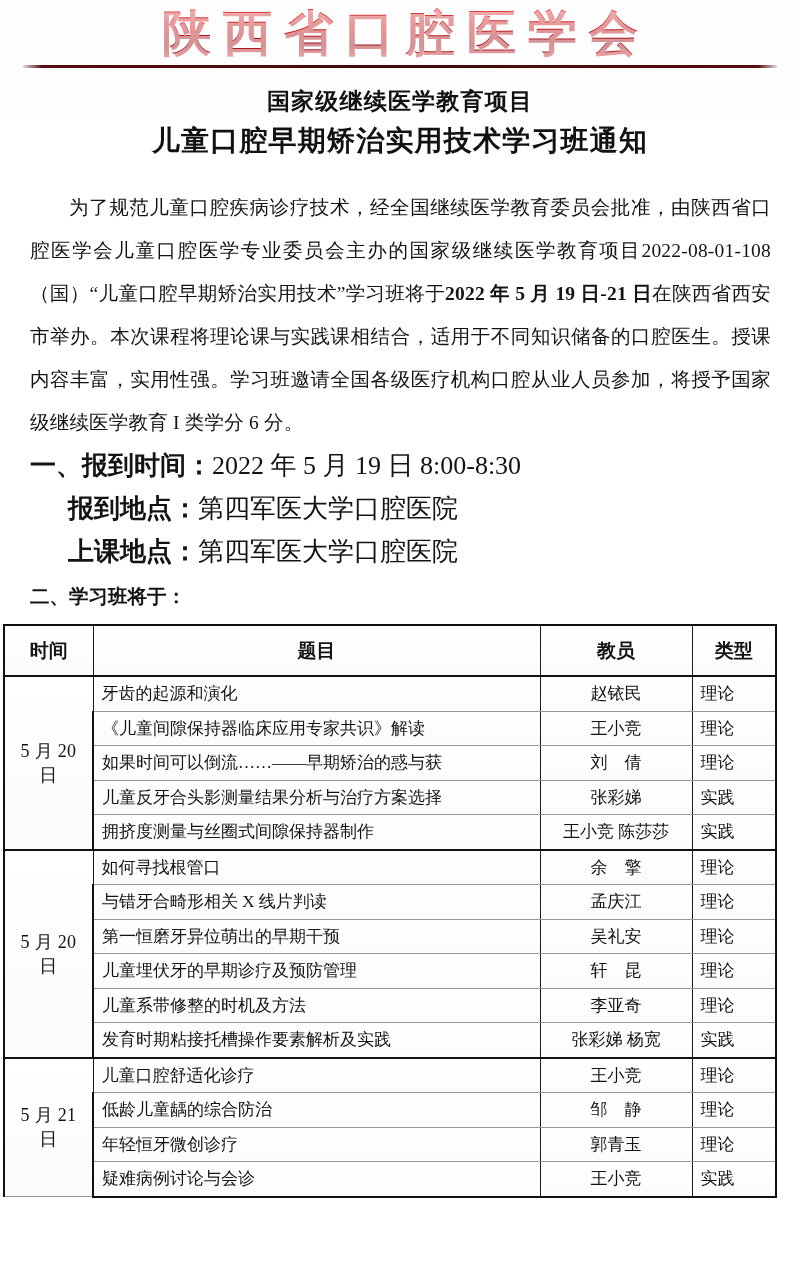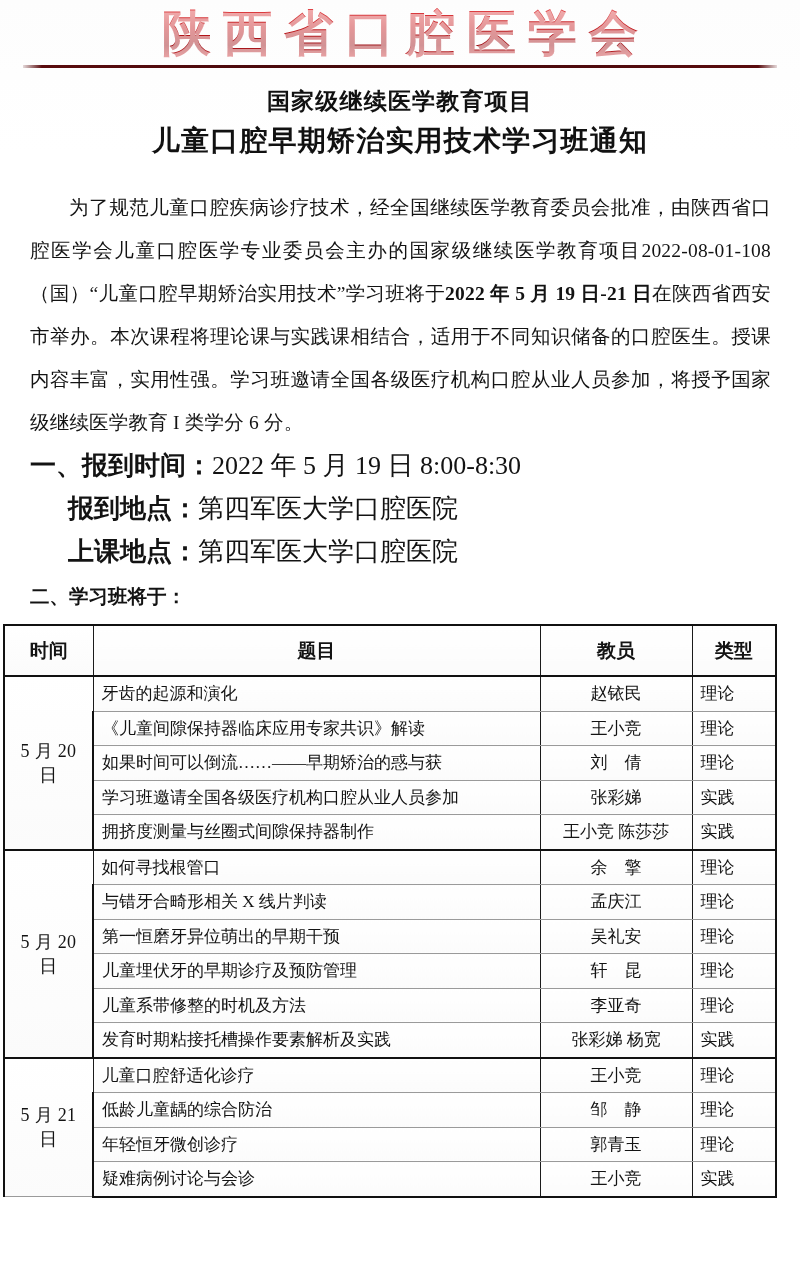--- a/index.html
+++ b/index.html
@@ -225,21 +225,21 @@
             <td class="topic">《儿童间隙保持器临床应用专家共识》解读</td>
             <td class="staff">王小竞</td>
             <td class="type">理论</td>
           </tr>
           <tr>
             <td class="topic">如果时间可以倒流……——早期矫治的惑与获</td>
             <td class="staff">刘　倩</td>
             <td class="type">理论</td>
           </tr>
           <tr>
-            <td class="topic">学习班邀请全国各级医疗机构口腔从业人员参加</td>
+            <td class="topic">儿童反牙合头影测量结果分析与治疗方案选择</td>
             <td class="staff">张彩娣</td>
             <td class="type">实践</td>
           </tr>
           <tr>
             <td class="topic">拥挤度测量与丝圈式间隙保持器制作</td>
             <td class="staff">王小竞 陈莎莎</td>
             <td class="type">实践</td>
           </tr>
           <tr class="group-start">
             <td class="daycell" rowspan="6">5 月 20 日</td>

